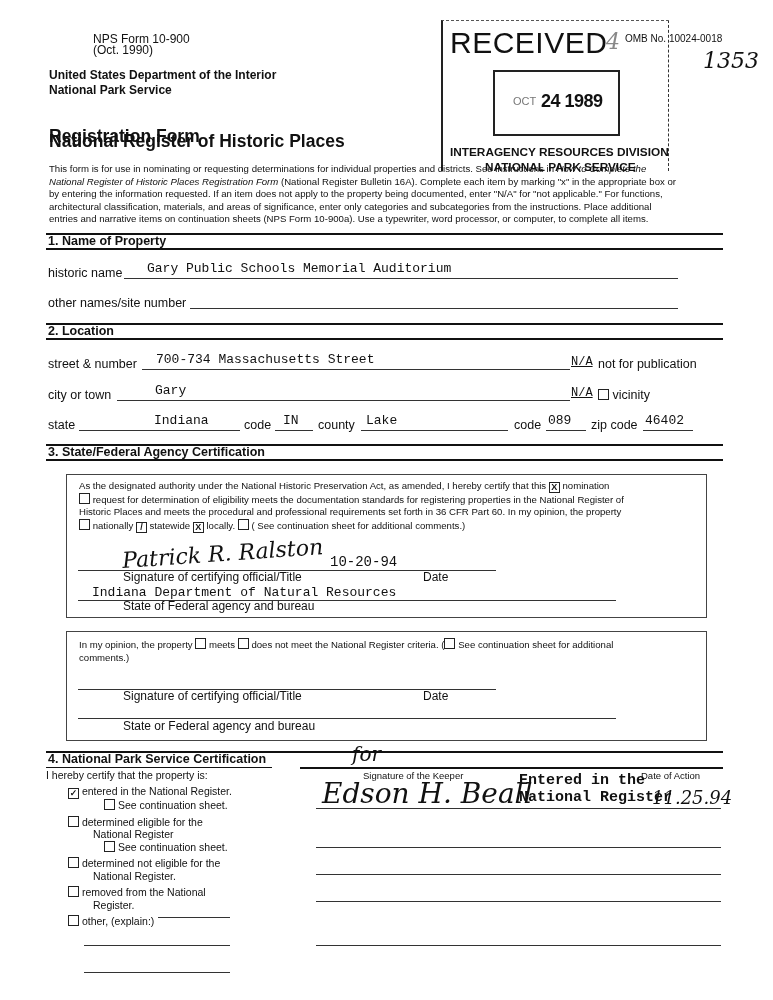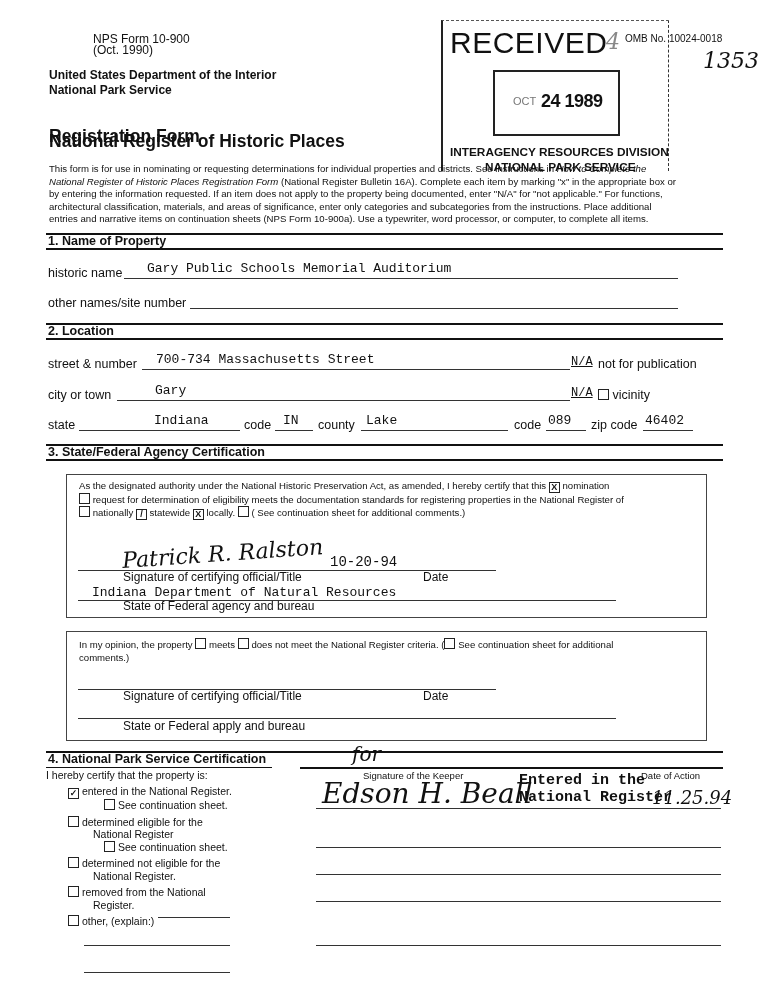--- a/index.html
+++ b/index.html
@@ -100,20 +100,21 @@
 <div class="abs mono" style="left:645px;top:413px;">46402</div>
 
 <div class="rule thick" style="top:444px;"></div>
 <div class="sec" style="top:445px;">3. State/Federal Agency Certification</div>
 <div class="rule thick" style="top:459px;"></div>
 
 <div class="box" style="left:66px;top:474px;width:639px;height:142px;"></div>
 <div class="para" style="left:79px;top:480px;width:620px;line-height:12.4px;">
   <div><span>As the designated authority under the National Historic Preservation Act, as amended, I hereby certify that this</span> <span class="cb">X</span> <span>nomination</span></div>
   <div><span class="cb"></span> <span>request for determination of eligibility meets the documentation standards for registering properties in the National Register of</span></div>
+  <div>Historic Places and meets the procedural and professional requirements set forth in 36 CFR Part 60. In my opinion, the property</div>
   <div><span class="cb"></span> <span>nationally</span> <span class="cb">/</span> <span>statewide</span> <span class="cb">X</span> <span>locally.</span> <span class="cb"></span> <span>( See continuation sheet for additional comments.)</span></div>
 </div>
 
 <div class="abs hand" style="left:122px;top:541px;font-size:22px;line-height:26px;transform:rotate(-4deg);">Patrick R. Ralston</div>
 <div class="abs mono" style="left:330px;top:554px;font-size:14px;">10-20-94</div>
 <div class="uline" style="left:78px;top:570px;width:418px;"></div>
 <div class="abs sm" style="left:79px;top:572px;">Signature of certifying official/Title</div>
 <div class="abs sm" style="left:379px;top:572px;">Date</div>
 <div class="abs mono" style="left:92px;top:585px;font-size:13px;">Indiana Department of Natural Resources</div>
 <div class="uline" style="left:78px;top:600px;width:538px;"></div>
@@ -121,21 +122,21 @@
 
 <div class="box" style="left:66px;top:631px;width:639px;height:108px;"></div>
 <div class="para" style="left:79px;top:638px;width:620px;">
   <div><span>In my opinion, the property</span> <span class="cb"></span> <span>meets</span> <span class="cb"></span> <span>does not meet the National Register criteria. (</span><span class="cb"></span> <span>See continuation sheet for additional</span></div>
   <div>comments.)</div>
 </div>
 <div class="uline" style="left:78px;top:689px;width:418px;"></div>
 <div class="abs sm" style="left:79px;top:691px;">Signature of certifying official/Title</div>
 <div class="abs sm" style="left:379px;top:691px;">Date</div>
 <div class="uline" style="left:78px;top:718px;width:538px;"></div>
-<div class="abs sm" style="left:79px;top:721px;">State or Federal apply and bureau</div>
+<div class="abs sm" style="left:79px;top:721px;">State or Federal agency and bureau</div>
 
 <div class="rule thick" style="top:751px;"></div>
 <div class="sec" style="top:752px;">4. National Park Service Certification</div>
 <div class="rule thick" style="top:767px;left:300px;width:423px;"></div>
 <div class="rule" style="top:767px;left:46px;width:226px;height:1px;"></div>
 
 <div class="abs" style="left:46px;top:769px;font-size:10.5px;">I hereby certify that the property is:</div>
 <div class="abs" style="left:68px;top:785px;font-size:10.5px;line-height:12.5px;width:220px;">
   <div><span class="cb">✓</span> <span>entered in the National Register.</span></div>
   <div style="padding-left:36px;"><span class="cb"></span> <span>See continuation sheet.</span></div>

